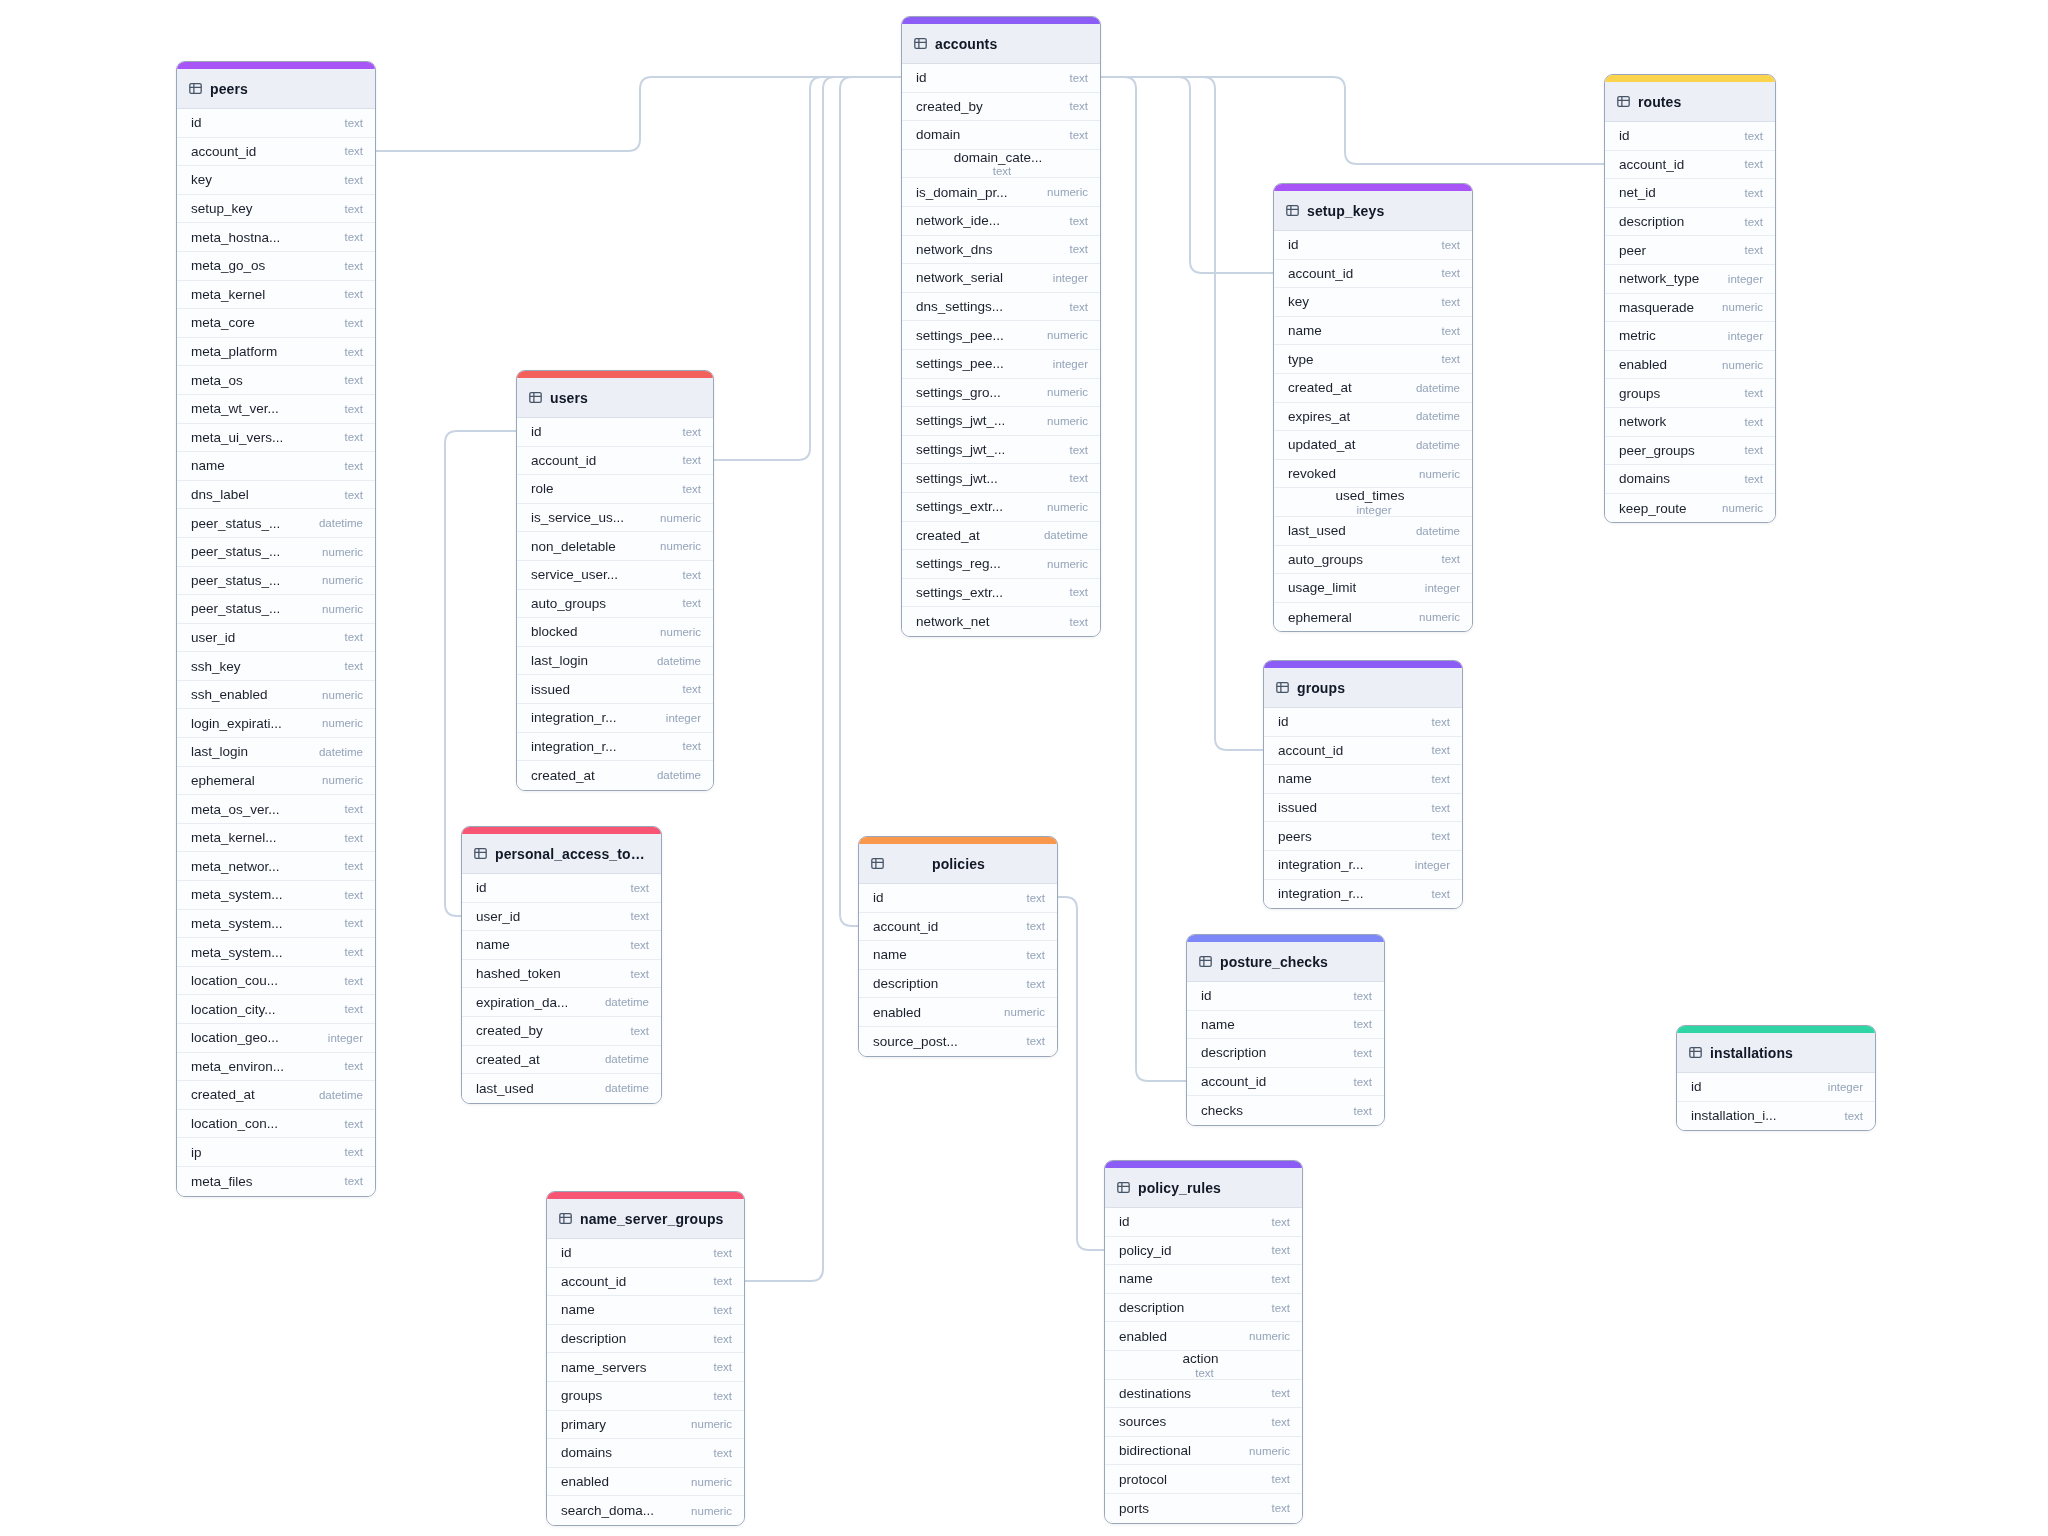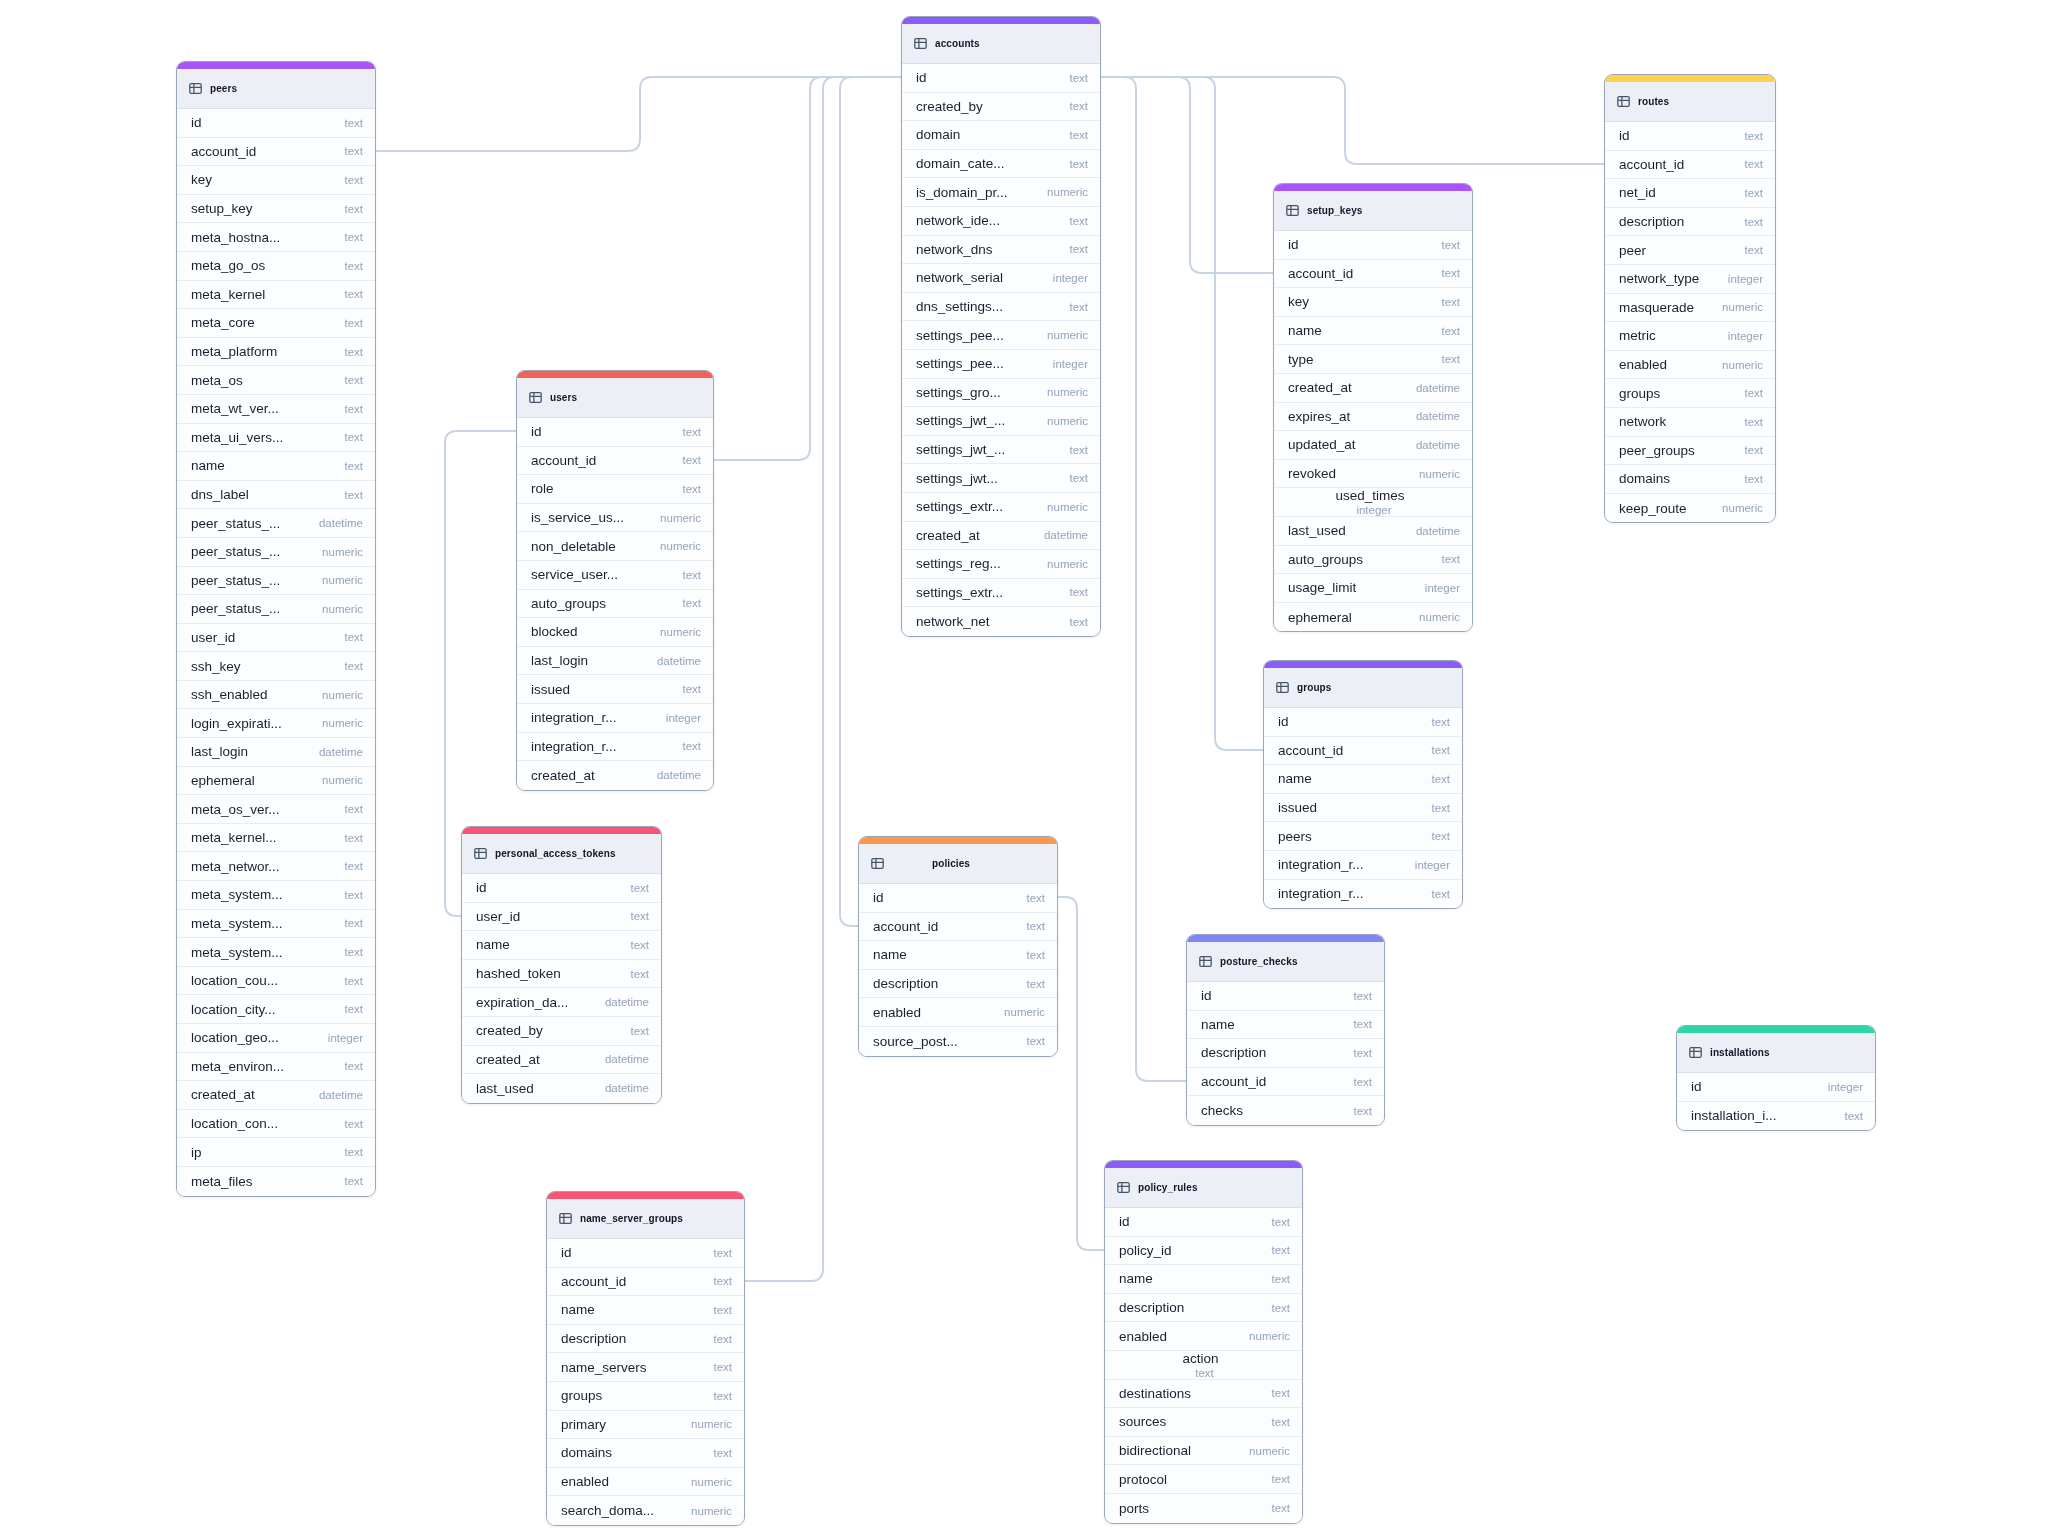--- a/index.html
+++ b/index.html
@@ -20,21 +20,21 @@
     overflow:hidden;
     box-sizing:border-box;
   }
   .accent{height:7px;width:100%;}
   .table-header{
     height:40px;display:flex;align-items:center;gap:8px;
     background:#eceff5;border-bottom:1px solid #d9e0ea;
     padding:0 12px;box-sizing:border-box;
   }
   .table-title{
-    font-size:10px;font-weight:bold;color:#111827;letter-spacing:.1px;
+    font-size:14px;font-weight:bold;color:#111827;letter-spacing:.1px;
     white-space:nowrap;overflow:hidden;text-overflow:ellipsis;
   }
   .table-icon{display:flex;align-items:center;}
   .rows{display:block;}
   .field-row{
     height:28.6px;display:flex;align-items:center;justify-content:space-between;
     padding:0 12px 0 14px;border-bottom:1px solid #e8edf4;
     background:#fcfdff;box-sizing:border-box;
   }
   .field-row:last-child{border-bottom:none;}
@@ -247,21 +247,21 @@
     <span class="field-type">text</span>
   </div>
         <div class="field-row" style="background: rgb(252, 253, 255);">
     <span class="field-name">created_by</span>
     <span class="field-type">text</span>
   </div>
         <div class="field-row" style="background: rgb(252, 253, 255);">
     <span class="field-name">domain</span>
     <span class="field-type">text</span>
   </div>
-        <div class="field-row" style="background: rgb(252, 253, 255);">
+        <div class="field-row" style="background: rgb(252, 253, 255); flex-direction: column;">
     <span class="field-name">domain_cate...</span>
     <span class="field-type">text</span>
   </div>
         <div class="field-row" style="background: rgb(252, 253, 255);">
     <span class="field-name">is_domain_pr...</span>
     <span class="field-type">numeric</span>
   </div>
         <div class="field-row" style="background: rgb(252, 253, 255);">
     <span class="field-name">network_ide...</span>
     <span class="field-type">text</span>

